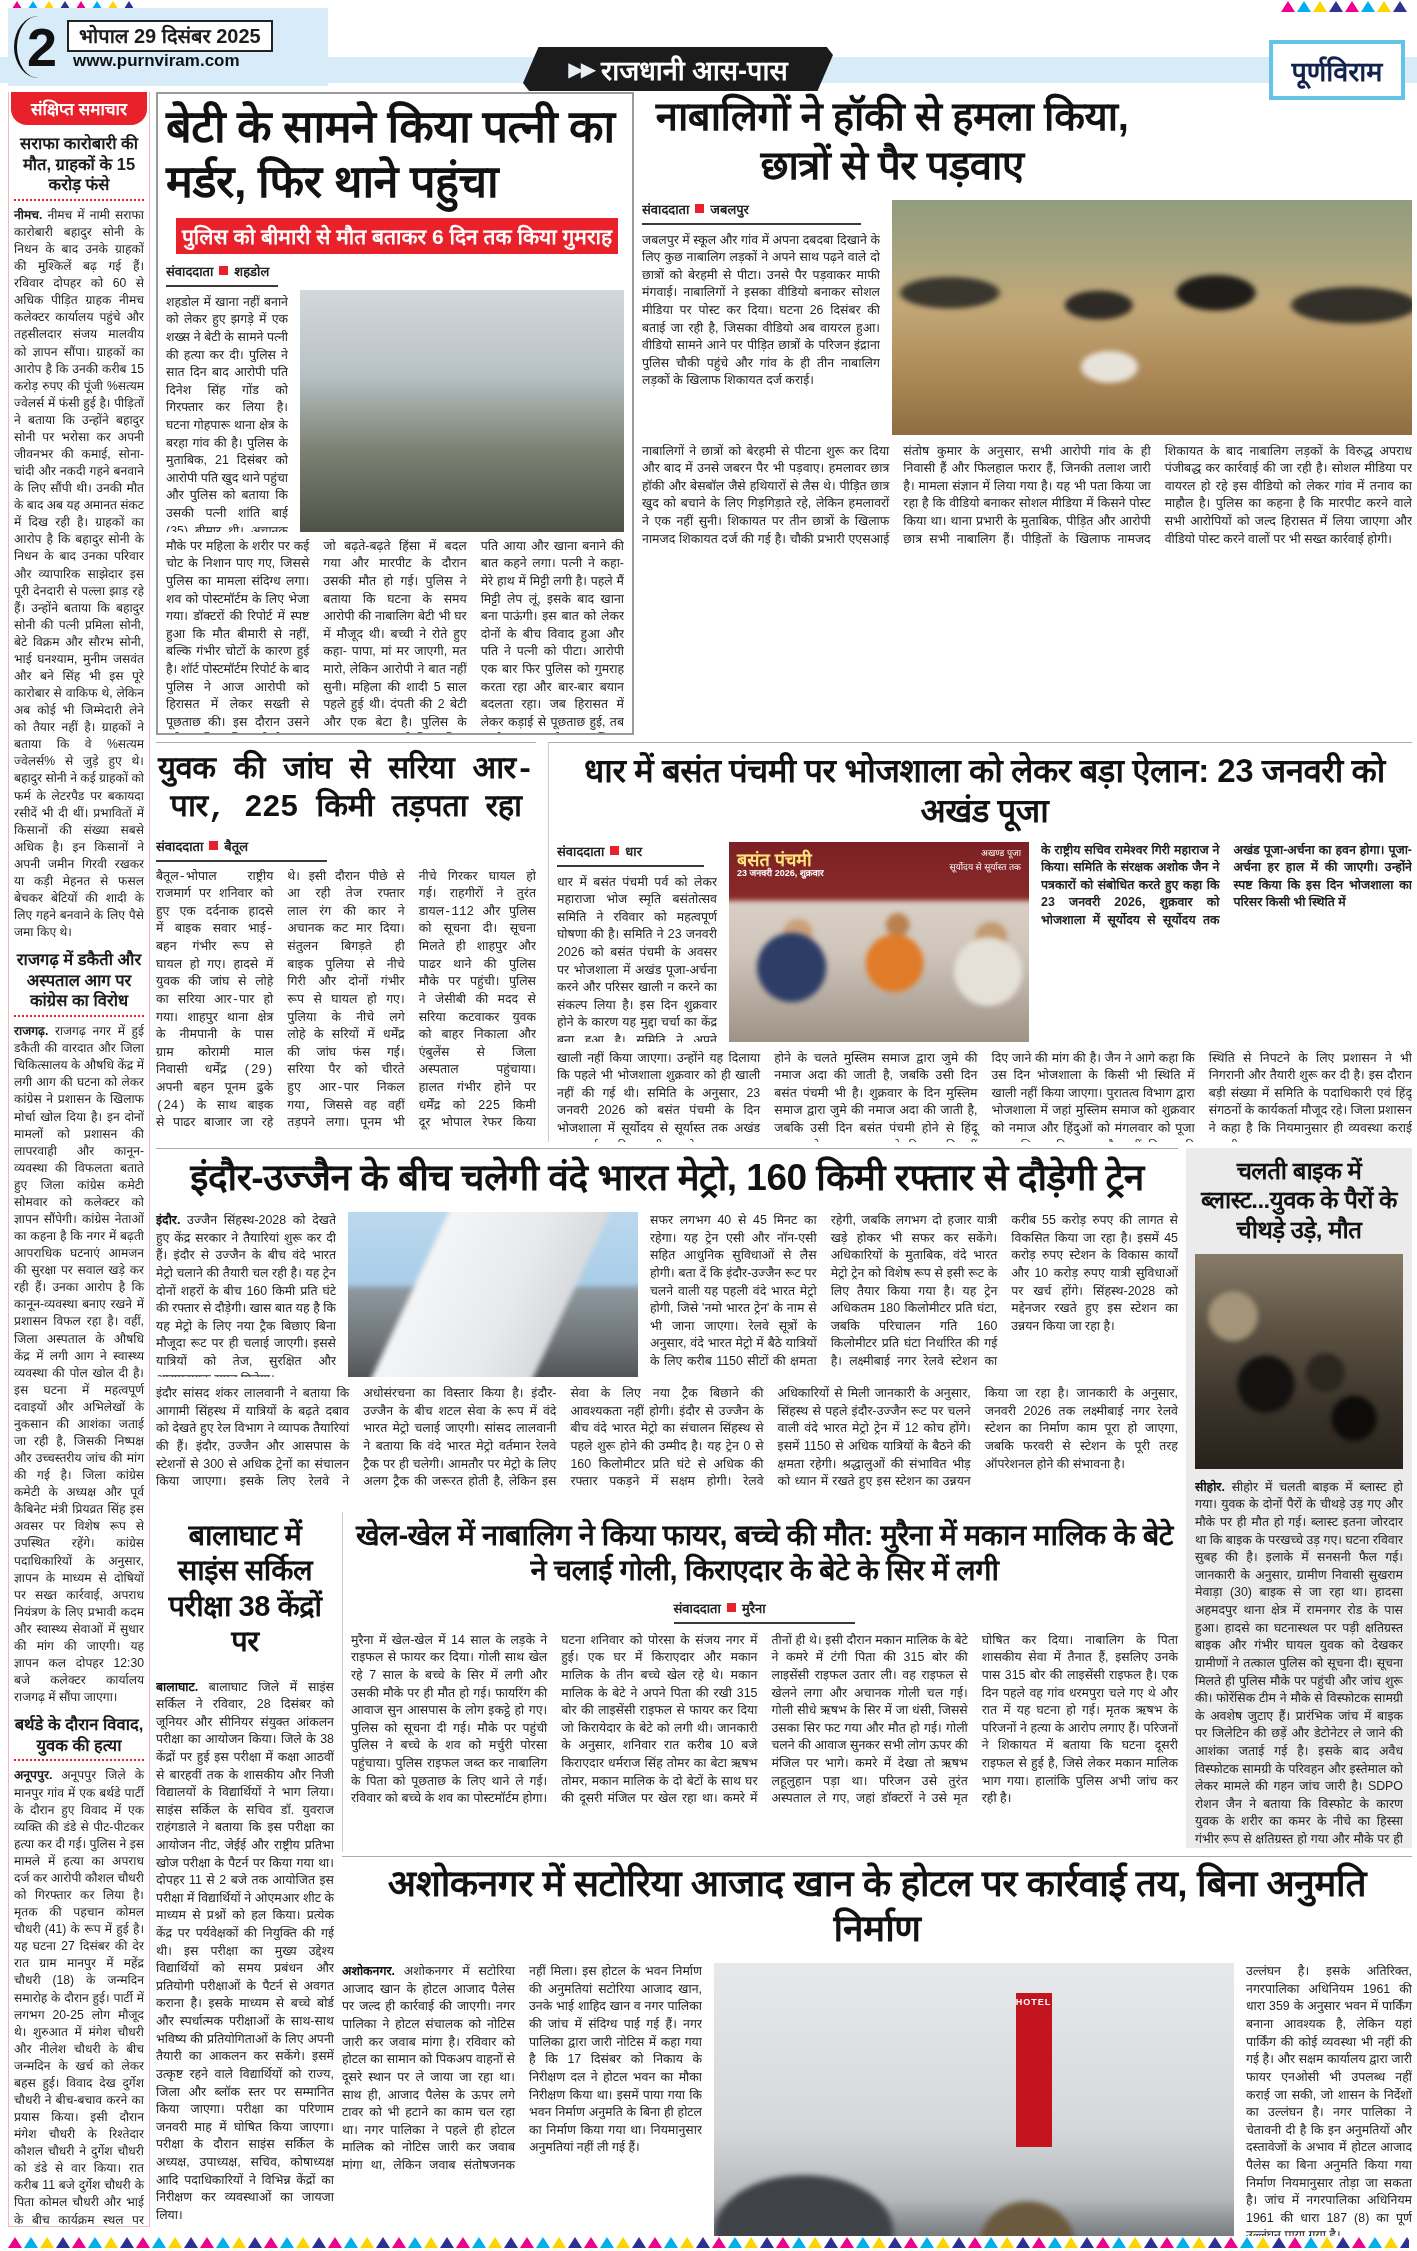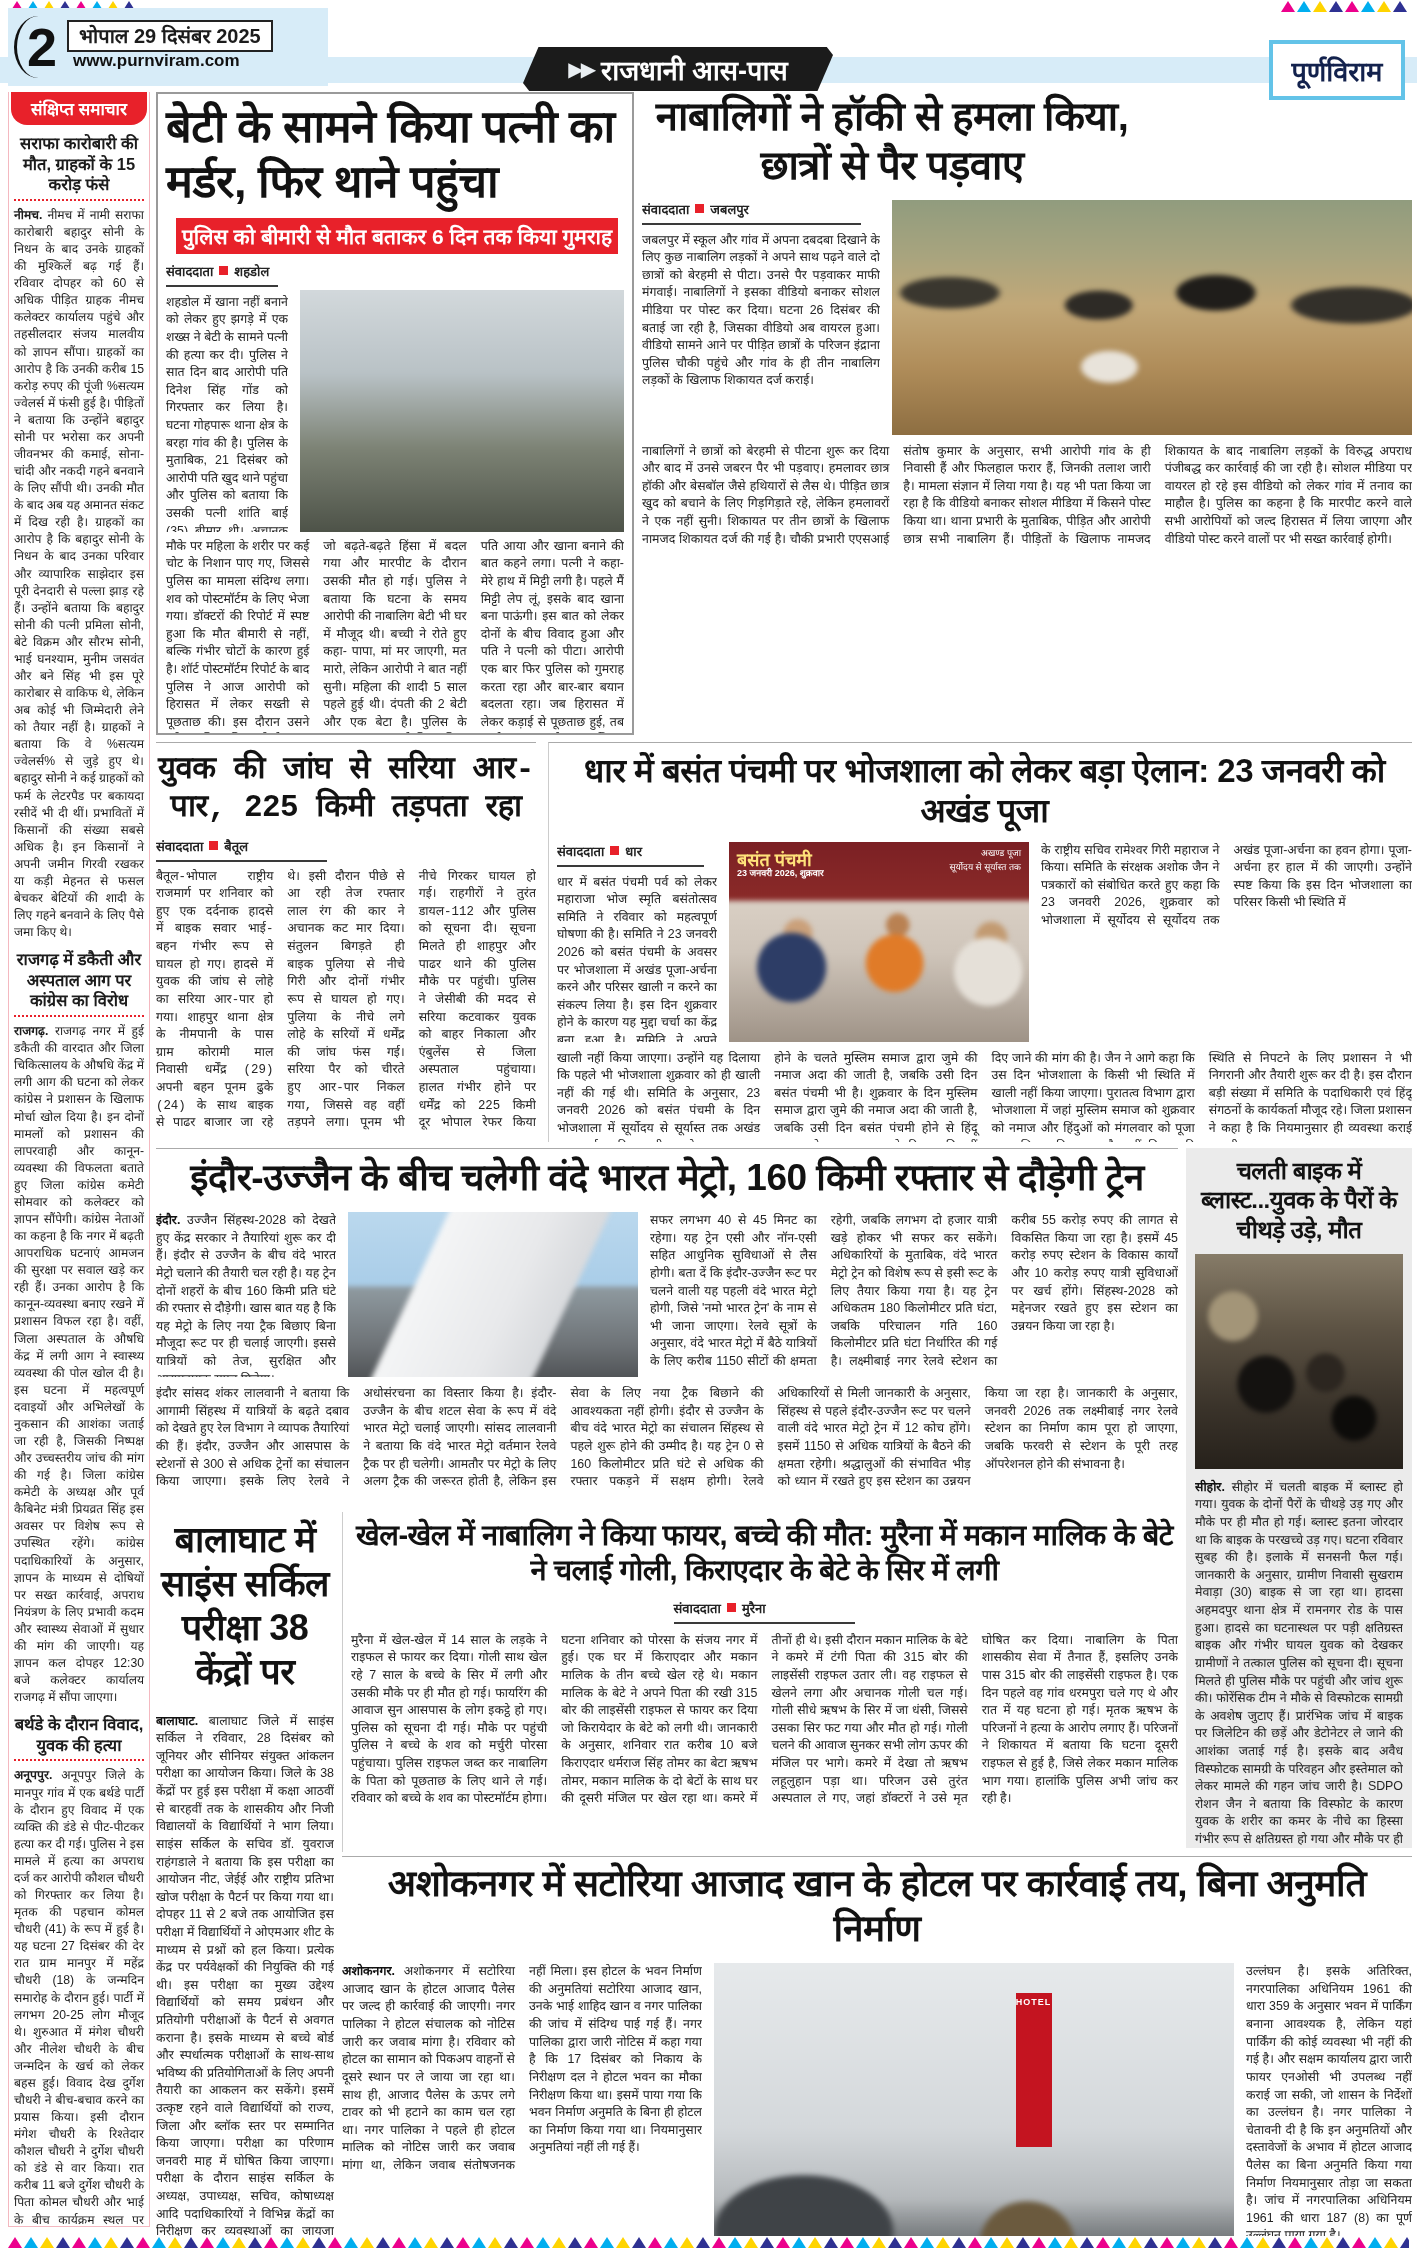--- a/index.html
+++ b/index.html
@@ -294,21 +294,21 @@
         radial-gradient(circle at 24% 46%,#caa07a 0 5%,transparent 6%),
         radial-gradient(circle at 55% 60%,#e07b28 0 13%,transparent 14%),
         radial-gradient(circle at 56% 42%,#b98152 0 5%,transparent 6%),
         radial-gradient(circle at 85% 64%,#e5e0d8 0 11%,transparent 12%),
         radial-gradient(circle at 86% 48%,#c29a71 0 5%,transparent 6%);"></div>
       <span class="poster-txt" style="left:8px;top:8px;">बसंत पंचमी</span>
       <span class="poster-txt" style="left:8px;top:26px;font-size:9px;color:#fff;">23 जनवरी 2026, शुक्रवार</span>
       <span class="poster-sub" style="right:8px;top:6px;">अखण्ड पूजा</span>
       <span class="poster-sub" style="right:8px;top:20px;">सूर्योदय से सूर्यास्त तक</span>
     </div>
-    <div class="cols2 body-txt clip" style="flex:1;">के राष्ट्रीय सचिव रामेश्वर गिरी महाराज ने किया। समिति के संरक्षक अशोक जैन ने पत्रकारों को संबोधित करते हुए कहा कि 23 जनवरी 2026, शुक्रवार को भोजशाला में सूर्योदय से सूर्योदय तक अखंड पूजा-अर्चना का हवन होगा। पूजा-अर्चना हर हाल में की जाएगी। उन्होंने स्पष्ट किया कि इस दिन भोजशाला का परिसर किसी भी स्थिति में</div>
+    <div class="cols2 body-txt clip" style="flex:1;font-weight:bold;">के राष्ट्रीय सचिव रामेश्वर गिरी महाराज ने किया। समिति के संरक्षक अशोक जैन ने पत्रकारों को संबोधित करते हुए कहा कि 23 जनवरी 2026, शुक्रवार को भोजशाला में सूर्योदय से सूर्योदय तक अखंड पूजा-अर्चना का हवन होगा। पूजा-अर्चना हर हाल में की जाएगी। उन्होंने स्पष्ट किया कि इस दिन भोजशाला का परिसर किसी भी स्थिति में</div>
   </div>
   <div class="cols4 body-txt clip" style="height:168px;margin-top:8px;">खाली नहीं किया जाएगा। उन्होंने यह दिलाया कि पहले भी भोजशाला शुक्रवार को ही खाली नहीं की गई थी। समिति के अनुसार, 23 जनवरी 2026 को बसंत पंचमी के दिन भोजशाला में सूर्योदय से सूर्यास्त तक अखंड पूजा-अर्चना की जाएगी। इसके बाद शुक्रवार होने के चलते मुस्लिम समाज द्वारा जुमे की नमाज अदा की जाती है, जबकि उसी दिन बसंत पंचमी भी है। शुक्रवार के दिन मुस्लिम समाज द्वारा जुमे की नमाज अदा की जाती है, जबकि उसी दिन बसंत पंचमी होने से हिंदू समाज को नमाज अदा करने की अनुमति नहीं दिए जाने की मांग की है। जैन ने आगे कहा कि उस दिन भोजशाला के किसी भी स्थिति में खाली नहीं किया जाएगा। पुरातत्व विभाग द्वारा भोजशाला में जहां मुस्लिम समाज को शुक्रवार को नमाज और हिंदुओं को मंगलवार को पूजा का अधिकार दिया गया है, वहीं विवाद की स्थिति से निपटने के लिए प्रशासन ने भी निगरानी और तैयारी शुरू कर दी है। इस दौरान बड़ी संख्या में समिति के पदाधिकारी एवं हिंदू संगठनों के कार्यकर्ता मौजूद रहे। जिला प्रशासन ने कहा है कि नियमानुसार ही व्यवस्था कराई जाएगी।</div>
 </div>
 
 <div class="abs metro">
   <div class="headline center" style="font-size:37px;">इंदौर-उज्जैन के बीच चलेगी वंदे भारत मेट्रो, 160 किमी रफ्तार से दौड़ेगी ट्रेन</div>
   <div class="row" style="margin-top:12px;height:165px;">
     <div style="width:180px;flex:none;" class="clip body-txt">
       <b>इंदौर.</b> <span>उज्जैन सिंहस्थ-2028 को देखते हुए केंद्र सरकार ने तैयारियां शुरू कर दी हैं। इंदौर से उज्जैन के बीच वंदे भारत मेट्रो चलाने की तैयारी चल रही है। यह ट्रेन दोनों शहरों के बीच 160 किमी प्रति घंटे की रफ्तार से दौड़ेगी। खास बात यह है कि यह मेट्रो के लिए नया ट्रैक बिछाए बिना मौजूदा रूट पर ही चलाई जाएगी। इससे यात्रियों को तेज, सुरक्षित और आरामदायक सफर मिलेगा।</span>
     </div>
@@ -332,21 +332,21 @@
       radial-gradient(circle at 62% 55%,#2c2620 0 10%,transparent 11%),
       radial-gradient(circle at 75% 75%,#0d0c0a 0 9%,transparent 10%),
       radial-gradient(circle at 20% 30%,#a39578 0 10%,transparent 11%);"></div>
   </div>
   <div class="body-txt clip" style="margin-top:10px;height:400px;">
     <b>सीहोर.</b> <span>सीहोर में चलती बाइक में ब्लास्ट हो गया। युवक के दोनों पैरों के चीथड़े उड़ गए और मौके पर ही मौत हो गई। ब्लास्ट इतना जोरदार था कि बाइक के परखच्चे उड़ गए। घटना रविवार सुबह की है। इलाके में सनसनी फैल गई। जानकारी के अनुसार, ग्रामीण निवासी सुखराम मेवाड़ा (30) बाइक से जा रहा था। हादसा अहमदपुर थाना क्षेत्र में रामनगर रोड के पास हुआ। हादसे का घटनास्थल पर पड़ी क्षतिग्रस्त बाइक और गंभीर घायल युवक को देखकर ग्रामीणों ने तत्काल पुलिस को सूचना दी। सूचना मिलते ही पुलिस मौके पर पहुंची और जांच शुरू की। फोरेंसिक टीम ने मौके से विस्फोटक सामग्री के अवशेष जुटाए हैं। प्रारंभिक जांच में बाइक पर जिलेटिन की छड़ें और डेटोनेटर ले जाने की आशंका जताई गई है। इसके बाद अवैध विस्फोटक सामग्री के परिवहन और इस्तेमाल को लेकर मामले की गहन जांच जारी है। SDPO रोशन जैन ने बताया कि विस्फोट के कारण युवक के शरीर का कमर के नीचे का हिस्सा गंभीर रूप से क्षतिग्रस्त हो गया और मौके पर ही उसकी मौत हो गई। मोटरसाइकिल भी पूरी तरह टूट-फूट गई।</span>
   </div>
 </div>
 
 <div class="abs balaghat">
-  <div class="headline center" style="font-size:36px;padding-top:6px;">बालाघाट में साइंस सर्किल परीक्षा 38 केंद्रों पर</div>
+  <div class="headline center" style="font-size:29px;padding-top:6px;">बालाघाट में साइंस सर्किल परीक्षा 38 केंद्रों पर</div>
   <div class="body-txt clip" style="margin-top:19px;height:580px;">
     <b>बालाघाट.</b> <span>बालाघाट जिले में साइंस सर्किल ने रविवार, 28 दिसंबर को जूनियर और सीनियर संयुक्त आंकलन परीक्षा का आयोजन किया। जिले के 38 केंद्रों पर हुई इस परीक्षा में कक्षा आठवीं से बारहवीं तक के शासकीय और निजी विद्यालयों के विद्यार्थियों ने भाग लिया। साइंस सर्किल के सचिव डॉ. युवराज राहंगडाले ने बताया कि इस परीक्षा का आयोजन नीट, जेईई और राष्ट्रीय प्रतिभा खोज परीक्षा के पैटर्न पर किया गया था। दोपहर 11 से 2 बजे तक आयोजित इस परीक्षा में विद्यार्थियों ने ओएमआर शीट के माध्यम से प्रश्नों को हल किया। प्रत्येक केंद्र पर पर्यवेक्षकों की नियुक्ति की गई थी। इस परीक्षा का मुख्य उद्देश्य विद्यार्थियों को समय प्रबंधन और प्रतियोगी परीक्षाओं के पैटर्न से अवगत कराना है। इसके माध्यम से बच्चे बोर्ड और स्पर्धात्मक परीक्षाओं के साथ-साथ भविष्य की प्रतियोगिताओं के लिए अपनी तैयारी का आकलन कर सकेंगे। इसमें उत्कृष्ट रहने वाले विद्यार्थियों को राज्य, जिला और ब्लॉक स्तर पर सम्मानित किया जाएगा। परीक्षा का परिणाम जनवरी माह में घोषित किया जाएगा। परीक्षा के दौरान साइंस सर्किल के अध्यक्ष, उपाध्यक्ष, सचिव, कोषाध्यक्ष आदि पदाधिकारियों ने विभिन्न केंद्रों का निरीक्षण कर व्यवस्थाओं का जायजा लिया।</span>
   </div>
 </div>
 
 <div class="abs morena">
   <div class="headline center" style="font-size:29px;padding-top:6px;">खेल-खेल में नाबालिग ने किया फायर, बच्चे की मौत: मुरैना में मकान मालिक के बेटे ने चलाई गोली, किराएदार के बेटे के सिर में लगी</div>
   <div class="byline" style="margin:10px auto 8px;width:22%;">
     <span>संवाददाता</span>
       <span class="sq"></span>

